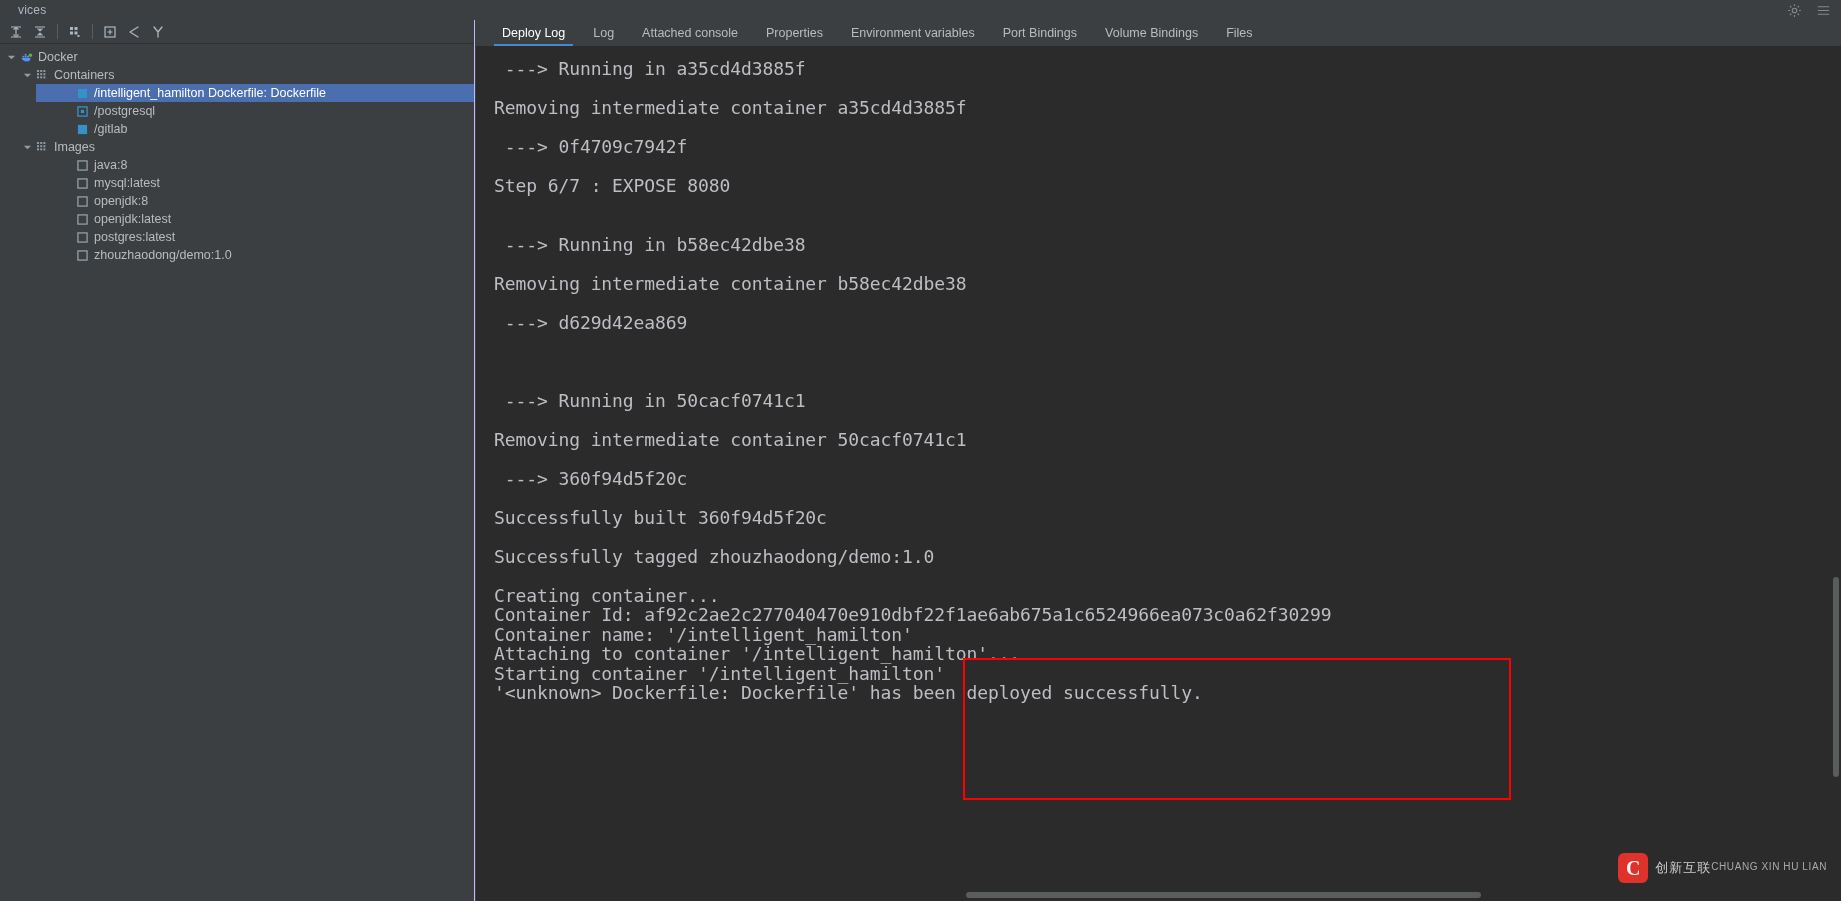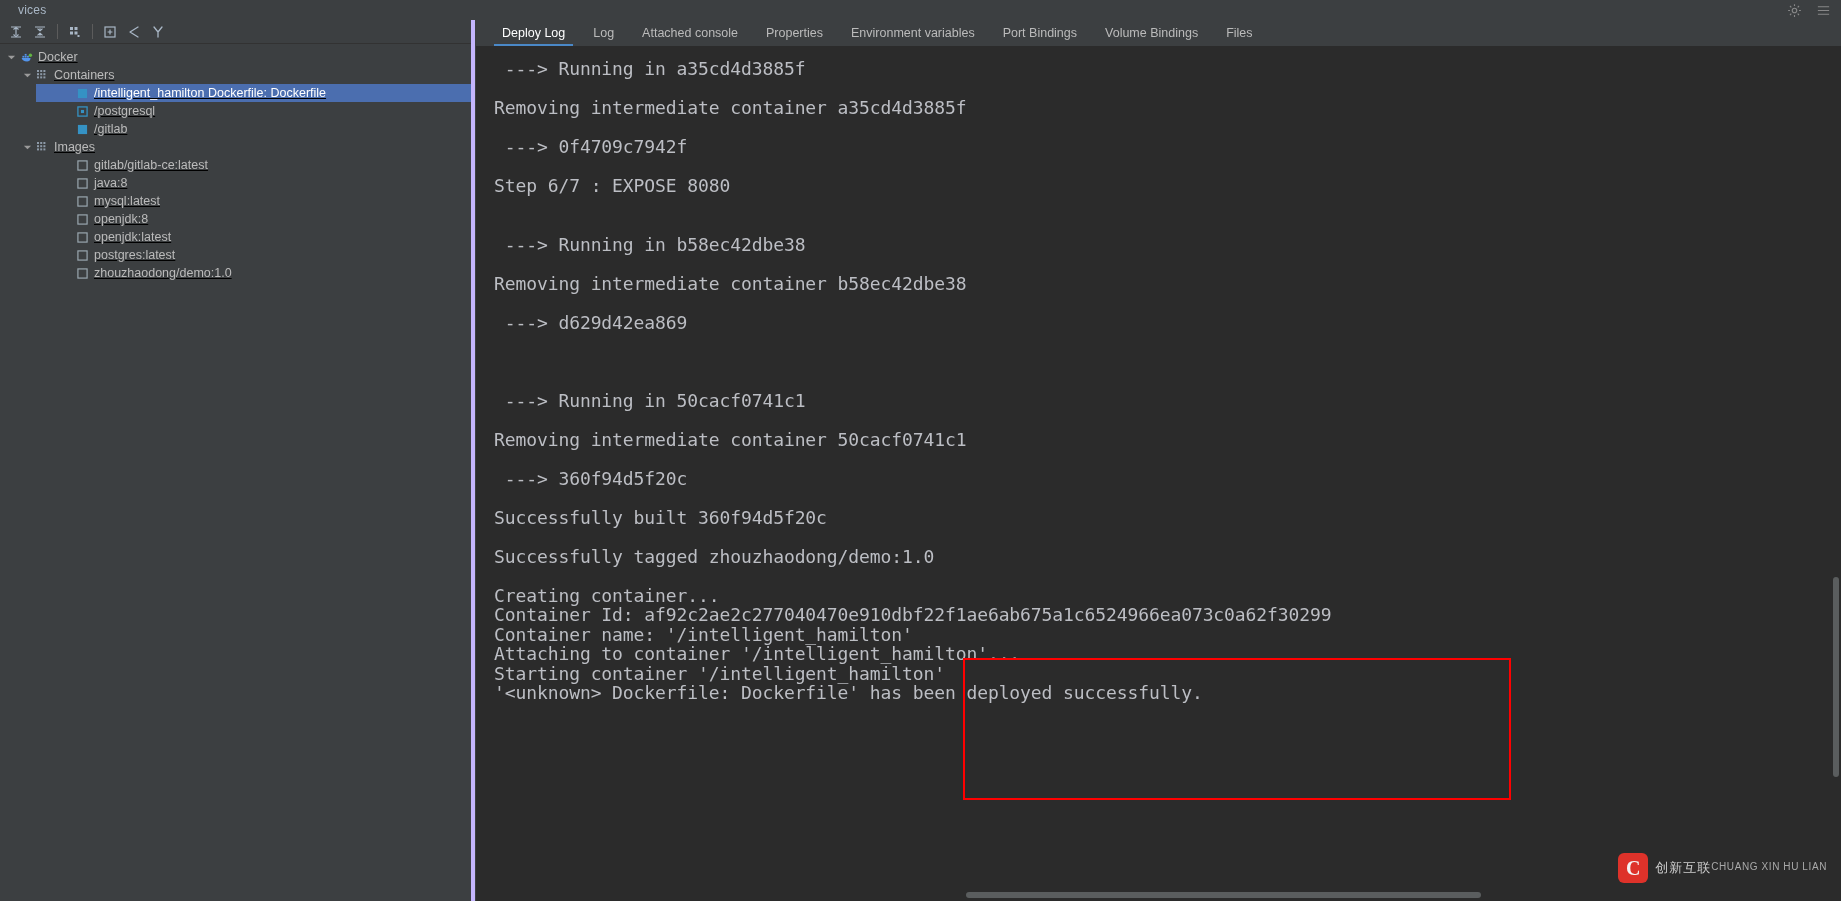--- a/index.html
+++ b/index.html
@@ -19,21 +19,21 @@
   .titlebar .tb-title {
     font-size: 12px; color: #a9b7c6; padding-left: 2px; letter-spacing: .2px;
     white-space: nowrap;
   }
   .titlebar .tb-right { margin-left: auto; display: flex; align-items: center; gap: 14px; padding-right: 10px; }
   .tb-ico { width: 15px; height: 15px; opacity: .75; display: block; }
 
   
   .left-panel {
     position: absolute; left: 0; top: 20px; width: 475px; height: 881px;
-    background: #3c3f41; border-right: 4px solid #c4b5fd; text-decoration: underline;
+    background: #3c3f41; border-right: 1px solid #c4b5fd;
   }
   .left-toolbar {
     height: 24px; display: flex; align-items: center; gap: 0px; padding-left: 4px;
     border-bottom: 1px solid #323232;
   }
   .tbtn {
     width: 24px; height: 22px; display: flex; align-items: center; justify-content: center;
     cursor: default;
   }
   .tbtn svg { display:block; }
@@ -311,28 +311,20 @@
         </span>
         <span class="tlabel">Images</span>
       </div>
 
       <div class="trow ind2">
         <span class="ticon">
           <svg width="11" height="11" viewBox="0 0 12 12">
               <rect x="1" y="1" width="10" height="10" fill="none" stroke="#9aa7b0" stroke-width="1.3"></rect>
             </svg>
         </span>
-        <span class="tlabel">gitlab/gitlab-ce:latest</span>
-      </div>
-      <div class="trow ind2">
-        <span class="ticon">
-          <svg width="11" height="11" viewBox="0 0 12 12">
-              <rect x="1" y="1" width="10" height="10" fill="none" stroke="#9aa7b0" stroke-width="1.3"></rect>
-            </svg>
-        </span>
         <span class="tlabel">java:8</span>
       </div>
       <div class="trow ind2">
         <span class="ticon">
           <svg width="11" height="11" viewBox="0 0 12 12">
               <rect x="1" y="1" width="10" height="10" fill="none" stroke="#9aa7b0" stroke-width="1.3"></rect>
             </svg>
         </span>
         <span class="tlabel">mysql:latest</span>
       </div>

